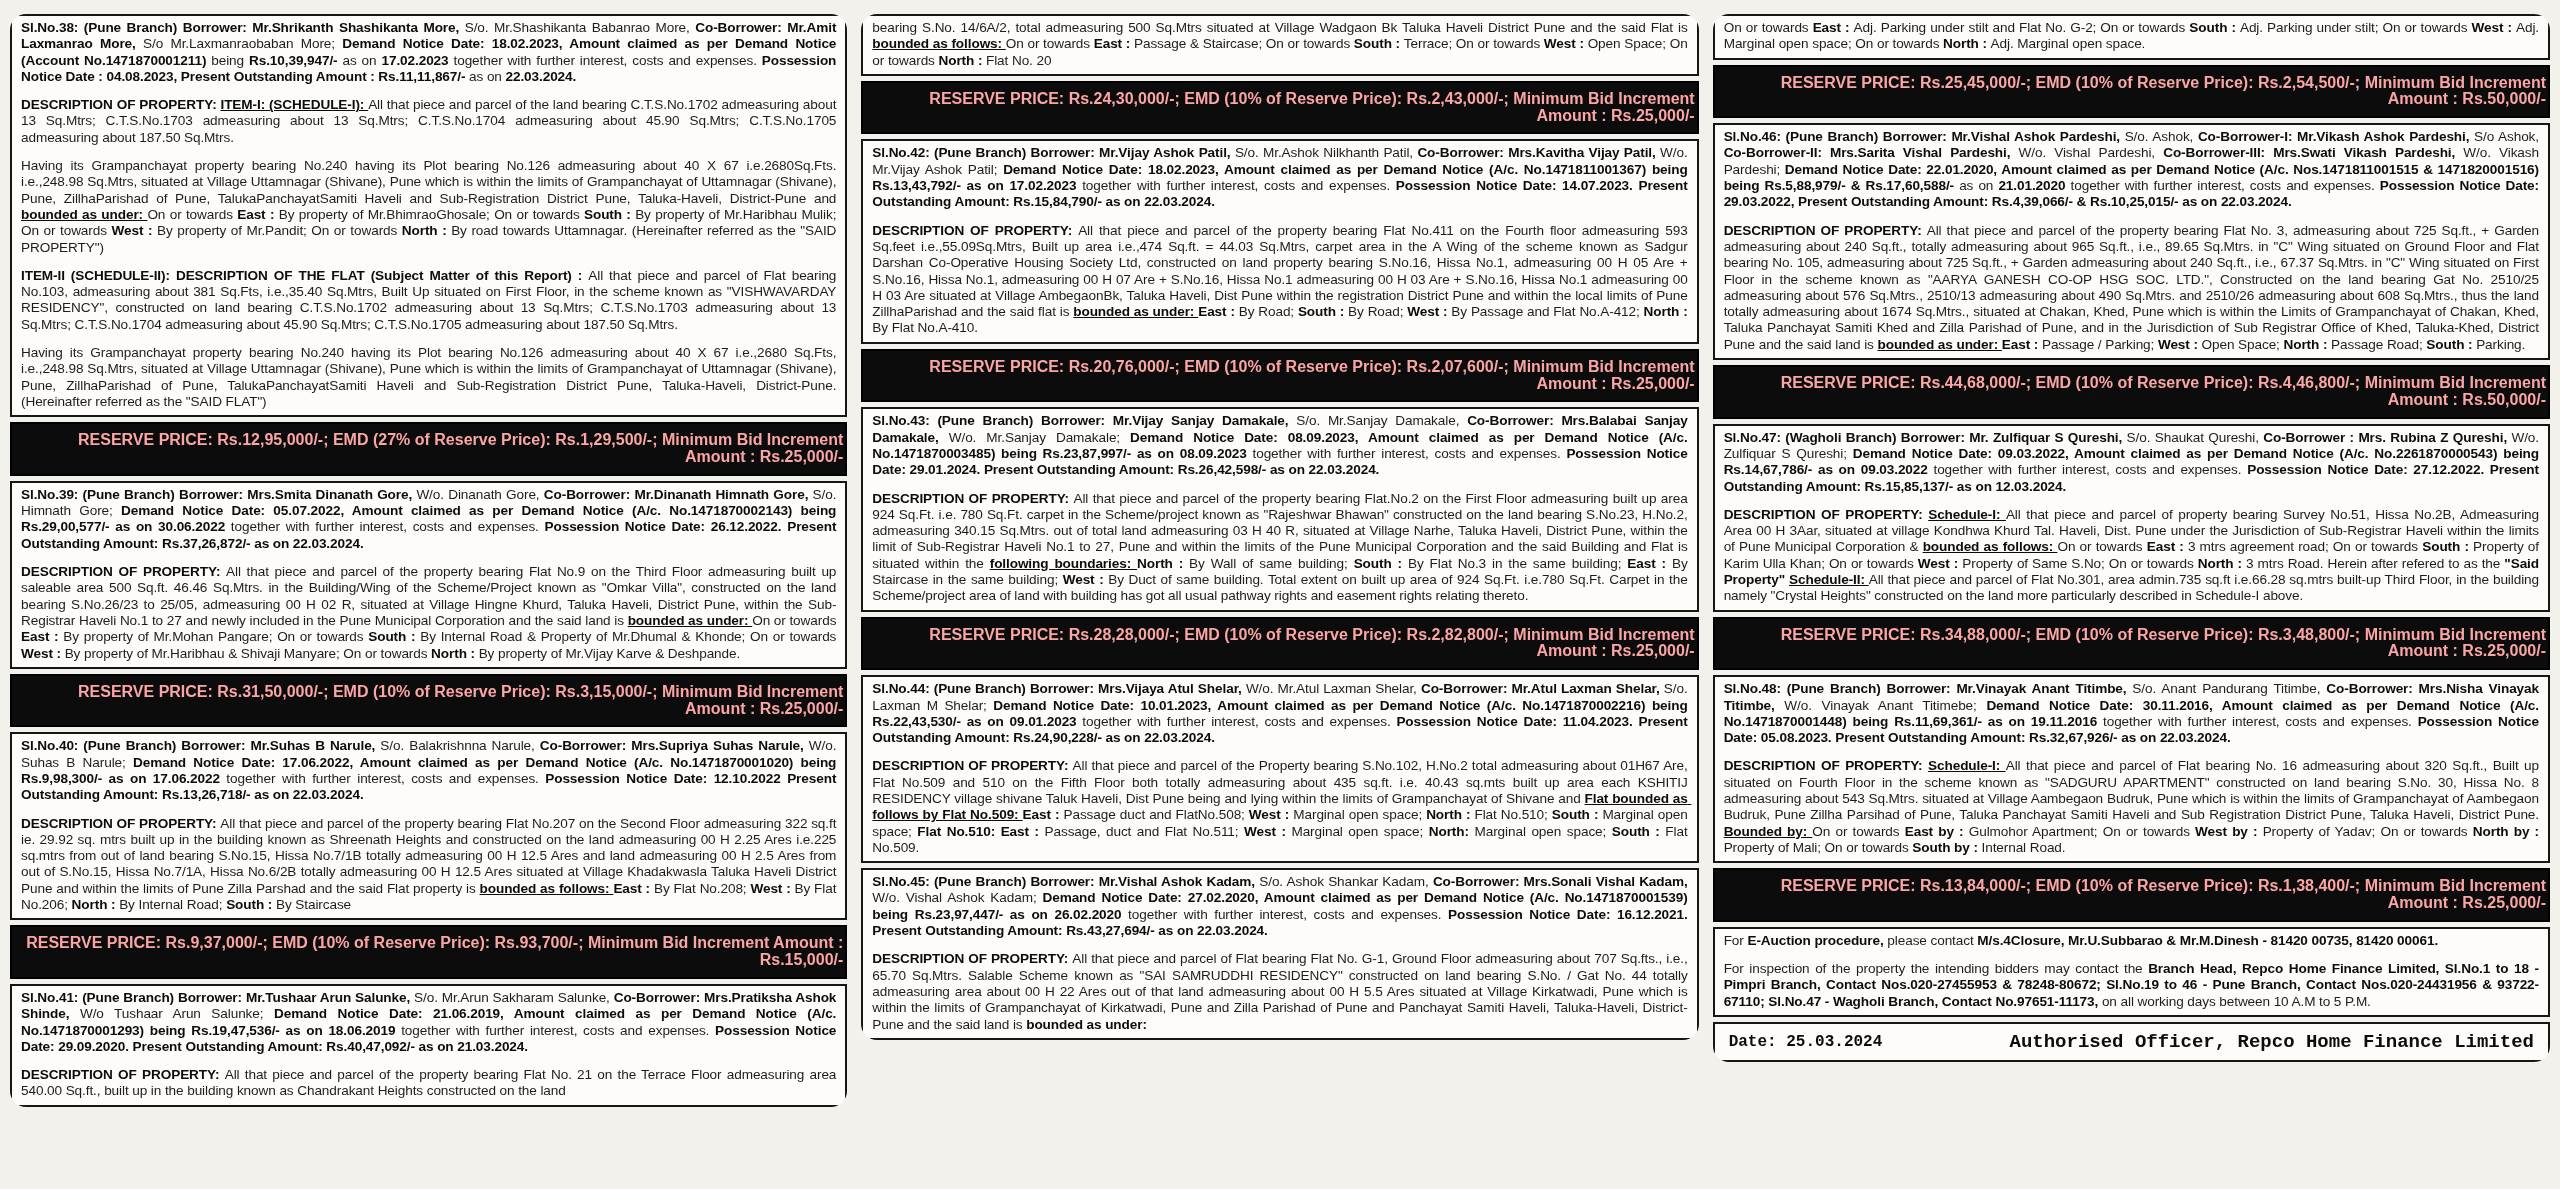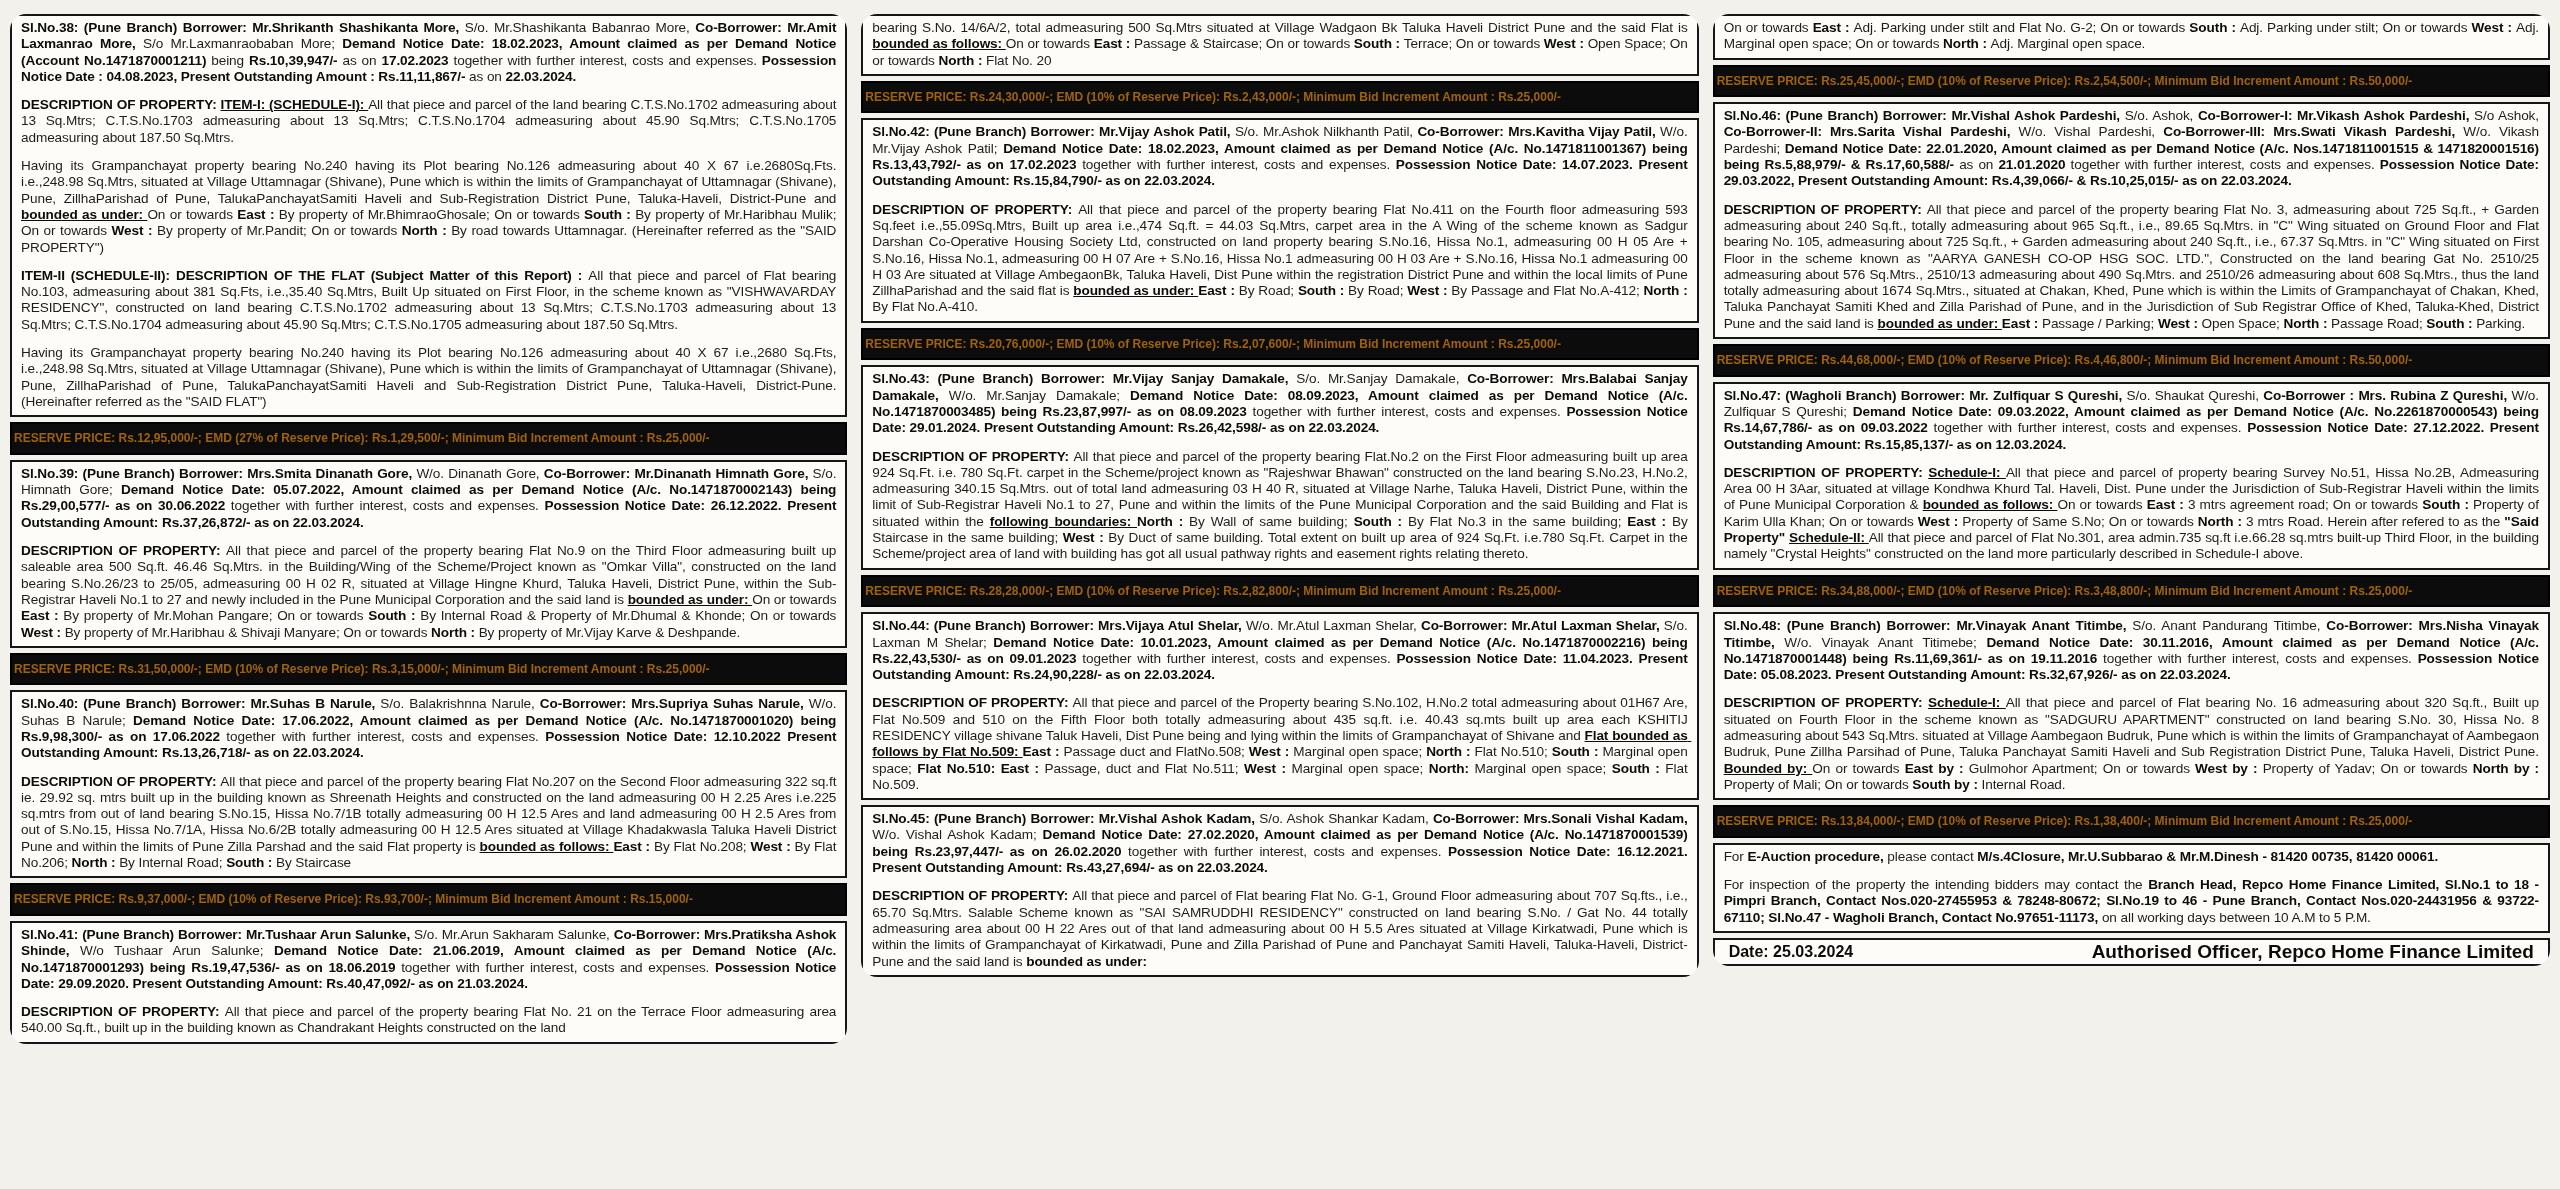--- a/index.html
+++ b/index.html
@@ -6,22 +6,22 @@
   body{background:#e9e8e3;font-family:"Liberation Sans","DejaVu Sans",sans-serif;}
   .wrap{width:2560px;height:1189px;background:#f2f1ec;box-sizing:border-box;padding:14px 10px 0;overflow:hidden;}
   .cols{display:flex;gap:14px;align-items:flex-start;}
   .col{flex:1 1 0;min-width:0;display:flex;flex-direction:column;gap:5px;max-height:1160px;overflow:hidden;border-radius:16px;}
   .section{border:2px solid #161616;background:#fdfcf8;padding:4px 9px 5px;}
   .para{margin:0;text-align:justify;font-size:13.6px;line-height:16.3px;color:#1d1d1d;letter-spacing:-0.1px;}
   .para + .para{margin-top:12px;}
   .run{white-space:pre-wrap;}
   .run.b{font-weight:700;color:#0c0c0c;}
   .run.u{text-decoration:underline;}
-  .price-bar{border:2px solid #000;background:#0c0c0c;color:#a16207;font-weight:700;text-align:left;font-size:12px;line-height:1.05;padding:8px 2px;letter-spacing:0;}
-  .footer-row{border:2px solid #161616;background:#fdfcf8;display:flex;justify-content:space-between;align-items:center;padding:1px 14px;}
+  .price-bar{border:2px solid #000;background:#0c0c0c;color:#fca5a5;font-weight:700;text-align:right;font-size:16px;line-height:1.05;padding:8px 2px;letter-spacing:0;}
+  .footer-row{border:2px solid #161616;background:#fdfcf8;display:flex;justify-content:space-between;align-items:center;padding:7px 14px;font-family:Liberation Mono, monospace;}
   .footer-date{font-weight:700;font-size:16px;color:#0c0c0c;}
   .footer-officer{font-weight:700;font-size:19px;color:#0c0c0c;}
 </style>
 </head>
 <body>
 
 <div class="wrap">
   <div class="cols">
     <div class="col">
         <div class="section">

